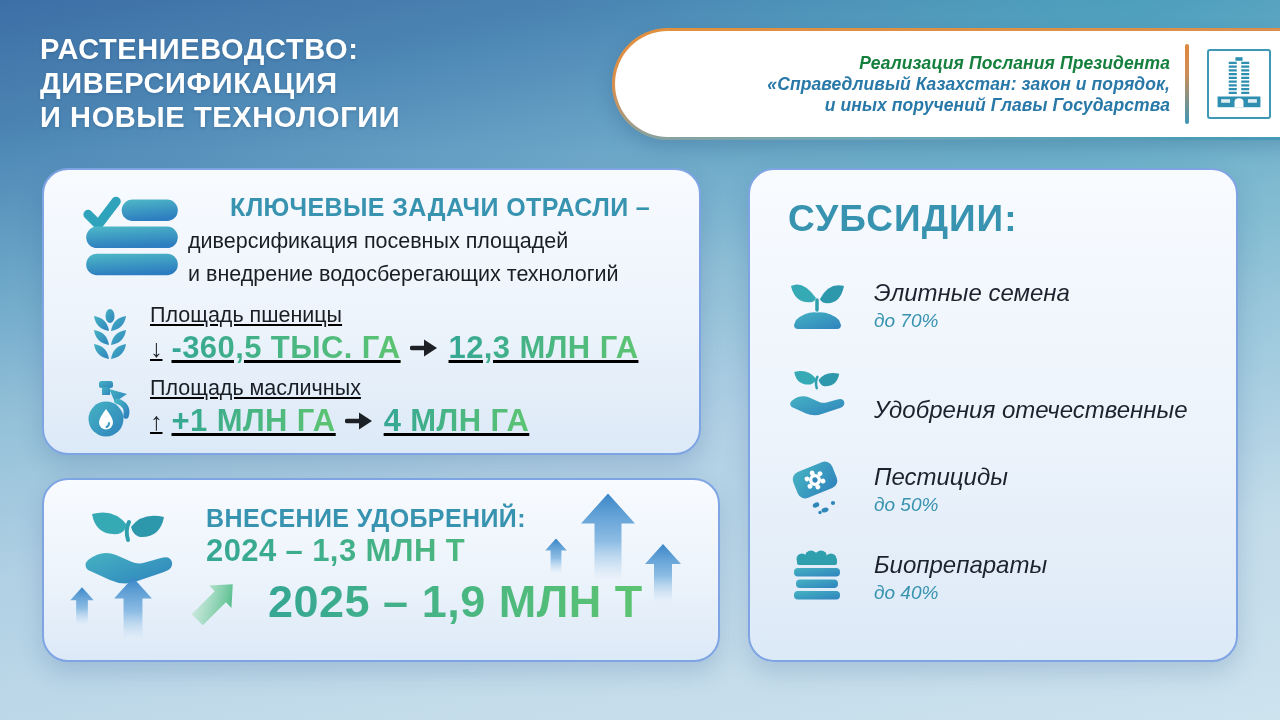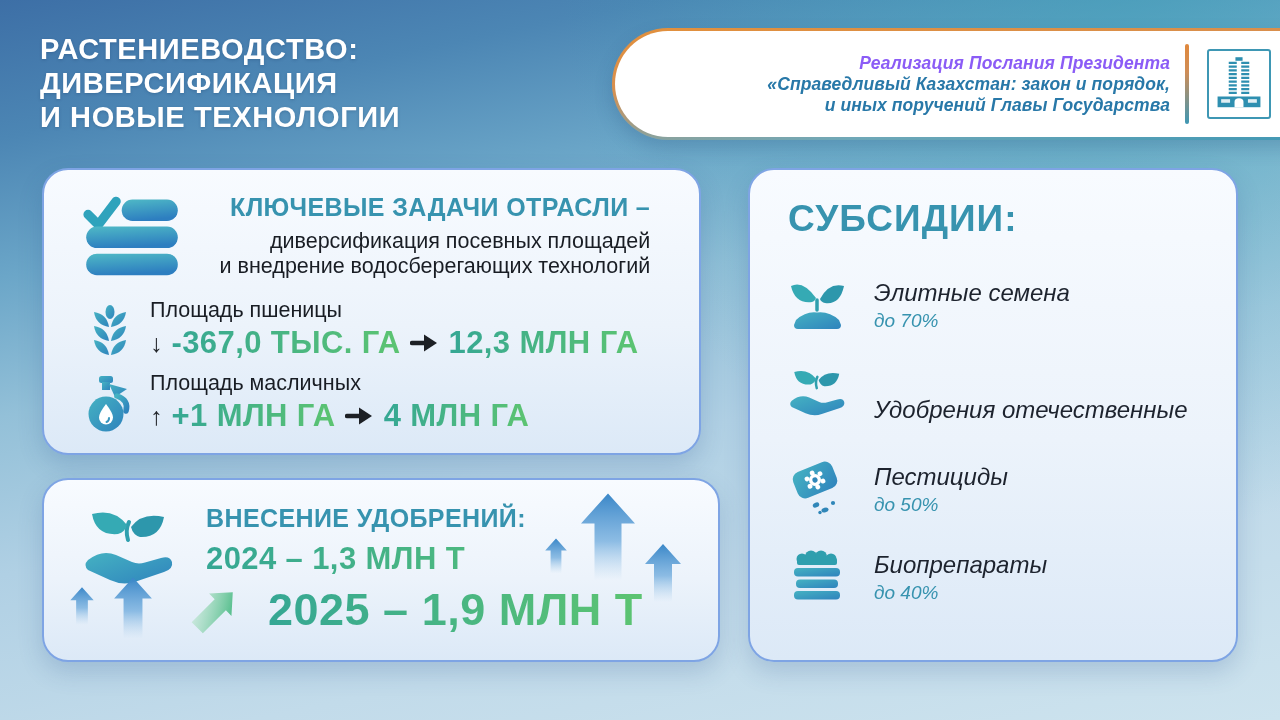--- a/index.html
+++ b/index.html
@@ -24,21 +24,21 @@
     padding:3px; box-shadow:0 8px 18px rgba(30,70,120,.22);
   }
   .badge-inner {
     width:100%; height:100%; background:#ffffff; border-radius:53px 37px 37px 53px;
     display:flex; align-items:center; padding:0 58px 0 34px;
   }
   .badge-text {
     margin-left:auto; text-align:right; font-style:italic; font-weight:bold;
     font-size:17.5px; line-height:21px; letter-spacing:.1px;
   }
-  .badge-line-accent { color:#8b5cf6; }
+  .badge-line-accent { color:#15803d; }
   .badge-line { color:#2878a8; }
   .badge-divider {
     width:4px; height:80px; margin:0 18px 0 15px; border-radius:2px; flex:none;
     background:linear-gradient(180deg,#e0883c 0%,#cf8d57 35%,#3e97b4 100%);
   }
   .badge-logo {
     width:64px; height:70px; flex:none; background:#ffffff;
     border:2px solid #3e97b4; border-radius:3px;
     display:flex; align-items:center; justify-content:center;
   }
@@ -53,37 +53,37 @@
   .card-subs  { left:748px; top:168px; width:490px; height:494px; padding:28px 38px 0 38px; }
 
   .teal-head { color:#3793af; font-weight:bold; }
   .dark-text { color:#191d24; }
 
   
   .task-head-row { display:flex; align-items:flex-start; }
   .task-icon { flex:none; width:104px; margin:2px 4px 0 14px; }
   .task-texts { padding-top:3px; }
   .task-title { font-size:25px; letter-spacing:.4px; margin-left:42px; }
-  .task-sub { font-size:21.5px; line-height:25px; margin-top:7px; font-weight:500;text-align:right; }
-  .stat-row { display:flex; align-items:flex-end; margin-top:16px; }
+  .task-sub { font-size:21.5px; line-height:25px; margin-top:7px; font-weight:500; }
+  .stat-row { display:flex; align-items:center; margin-top:16px;text-decoration:underline; }
   .stat-icon { flex:none; width:52px; display:flex; justify-content:center; margin:4px 14px 0 18px; }
   .stat-label { font-size:21.5px; font-weight:500; }
   .stat-line { display:flex; align-items:center; gap:9px; margin-top:2px; }
   .trend-glyph { font-size:25px; font-weight:bold; color:#23262b; }
   .grad-green {
     font-size:31px; font-weight:bold; letter-spacing:.4px;
     background:linear-gradient(90deg,#35a794,#5cc471);
     -webkit-background-clip:text; background-clip:text;
     color:#45b57f; -webkit-text-fill-color:transparent;
   }
   
   .fert-row { display:flex; }
   .fert-icon { flex:none; width:96px; margin:10px 28px 0 8px; }
   .fert-title { font-size:25px; letter-spacing:.4px; margin-top:6px; }
-  .fert-2024 { margin-top:8px; font-size:31px; }
+  .fert-2024 { font-size:31px; }
   .fert-2025-row { display:flex; align-items:center; gap:26px; margin-top:6px; margin-left:-18px; }
   .fert-2025 { font-size:45px; letter-spacing:.5px; }
   .deco { position:absolute; }
   
   .subs-title { font-size:37px; letter-spacing:1px; }
   .subs-item { display:flex; align-items:flex-end; margin-top:34px; }
   .subs-icon { flex:none; width:60px; display:flex; justify-content:center; margin-right:26px; }
   .subs-label { font-style:italic; font-size:24px; font-weight:500; color:#1d232e; }
   .subs-value { font-style:italic; font-size:19px; font-weight:normal; color:#3793af; margin-top:3px; }
 </style>
@@ -148,42 +148,42 @@
         <svg width="104" height="86" viewBox="0 0 110 92">
           <path d="M8 24 L19 35 L38 10" fill="none" stroke="#2fa3bc" stroke-width="10" stroke-linecap="round" stroke-linejoin="round"></path>
           <rect x="44" y="8" width="60" height="23" rx="11.5" fill="url(#gTB)"></rect>
           <rect x="6" y="37" width="98" height="23" rx="11.5" fill="url(#gTB)"></rect>
           <rect x="6" y="66" width="98" height="23" rx="11.5" fill="url(#gTB)"></rect>
         </svg>
       </div>
       <div class="task-texts">
         <div class="task-title teal-head">КЛЮЧЕВЫЕ ЗАДАЧИ ОТРАСЛИ –</div>
         <div class="task-sub dark-text">диверсификация посевных площадей</div>
-        <div class="task-sub dark-text" style="margin-top:0">и внедрение водосберегающих технологий</div>
+        <div class="task-sub dark-text" style="margin-top:8px">и внедрение водосберегающих технологий</div>
       </div>
     </div>
 
     <div class="stat-row">
       <div class="stat-icon">
         <svg width="40" height="56" viewBox="0 0 40 56">
           <path d="M20 8 V54" stroke="url(#gTB2)" stroke-width="3.2" stroke-linecap="round"></path>
           <ellipse cx="20" cy="7" rx="4.5" ry="7" fill="url(#gTB2)"></ellipse>
           <path d="M19 22 Q6 20 4 7 Q17 9 19 22 Z" fill="url(#gTB2)"></path>
           <path d="M21 22 Q34 20 36 7 Q23 9 21 22 Z" fill="url(#gTB2)"></path>
           <path d="M19 36 Q6 34 4 21 Q17 23 19 36 Z" fill="url(#gTB2)"></path>
           <path d="M21 36 Q34 34 36 21 Q23 23 21 36 Z" fill="url(#gTB2)"></path>
           <path d="M19 50 Q6 48 4 35 Q17 37 19 50 Z" fill="url(#gTB2)"></path>
           <path d="M21 50 Q34 48 36 35 Q23 37 21 50 Z" fill="url(#gTB2)"></path>
         </svg>
       </div>
       <div>
         <div class="stat-label dark-text">Площадь пшеницы</div>
         <div class="stat-line">
           <span class="trend-glyph">↓</span>
-          <span class="grad-green">-367,0 ТЫС. ГА</span>
+          <span class="grad-green">-360,5 ТЫС. ГА</span>
           <svg width="30" height="20" viewBox="0 0 30 20">
             <path d="M2 10 H16" stroke="#1d2025" stroke-width="4.5" stroke-linecap="round"></path>
             <path d="M14 1.5 L27 10 L14 18.5 Z" fill="#1d2025"></path>
           </svg>
           <span class="grad-green">12,3 МЛН ГА</span>
         </div>
       </div>
     </div>
 
     <div class="stat-row" style="margin-top:10px">

